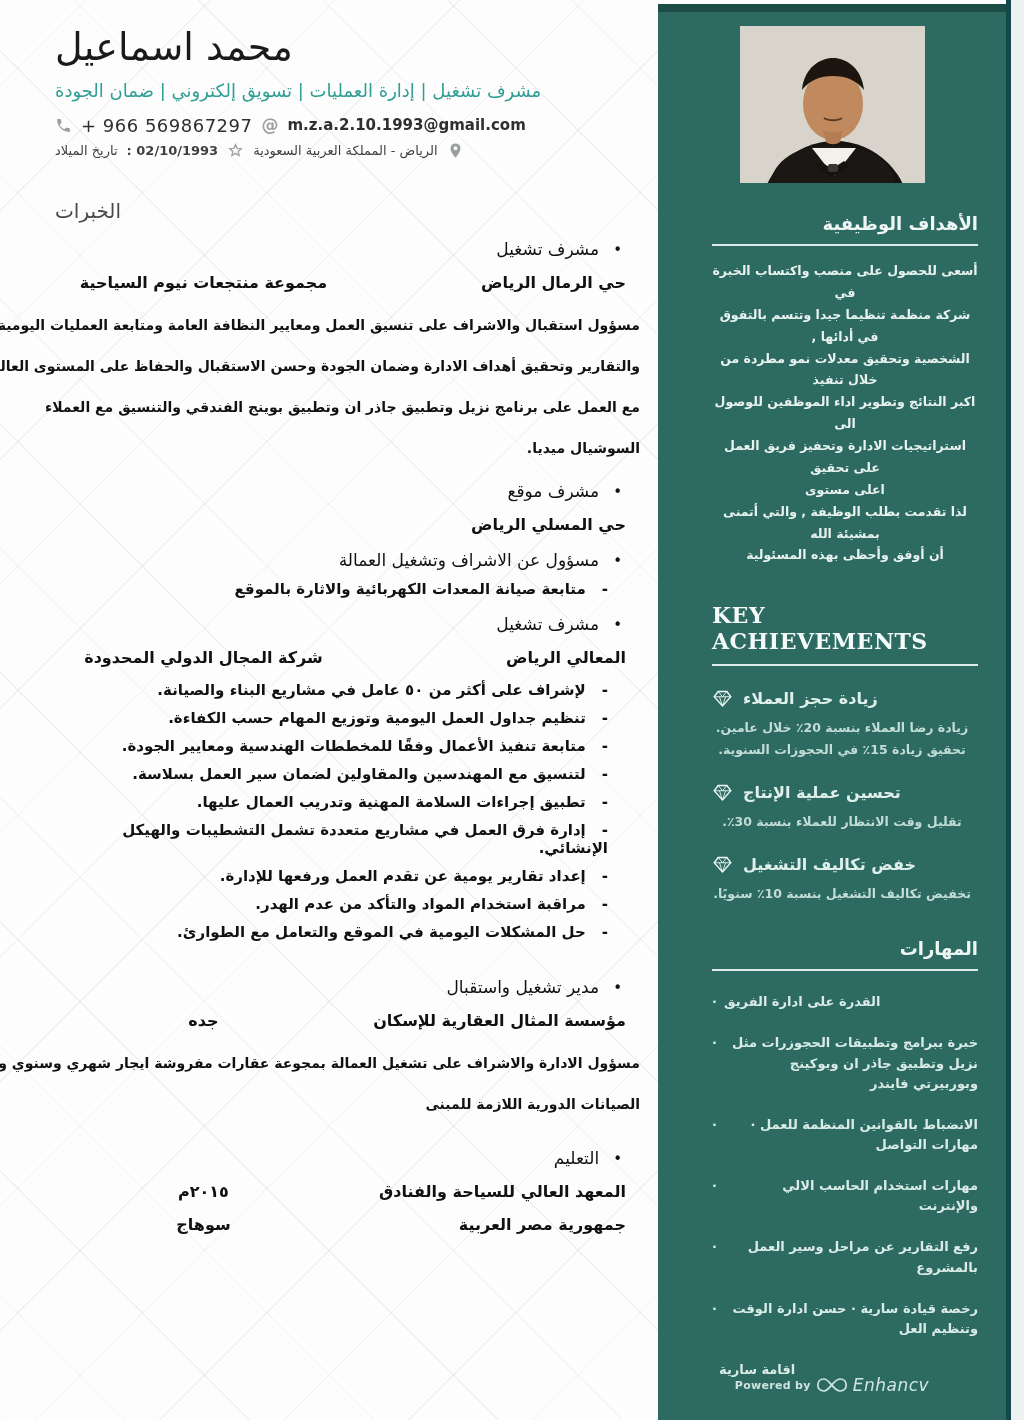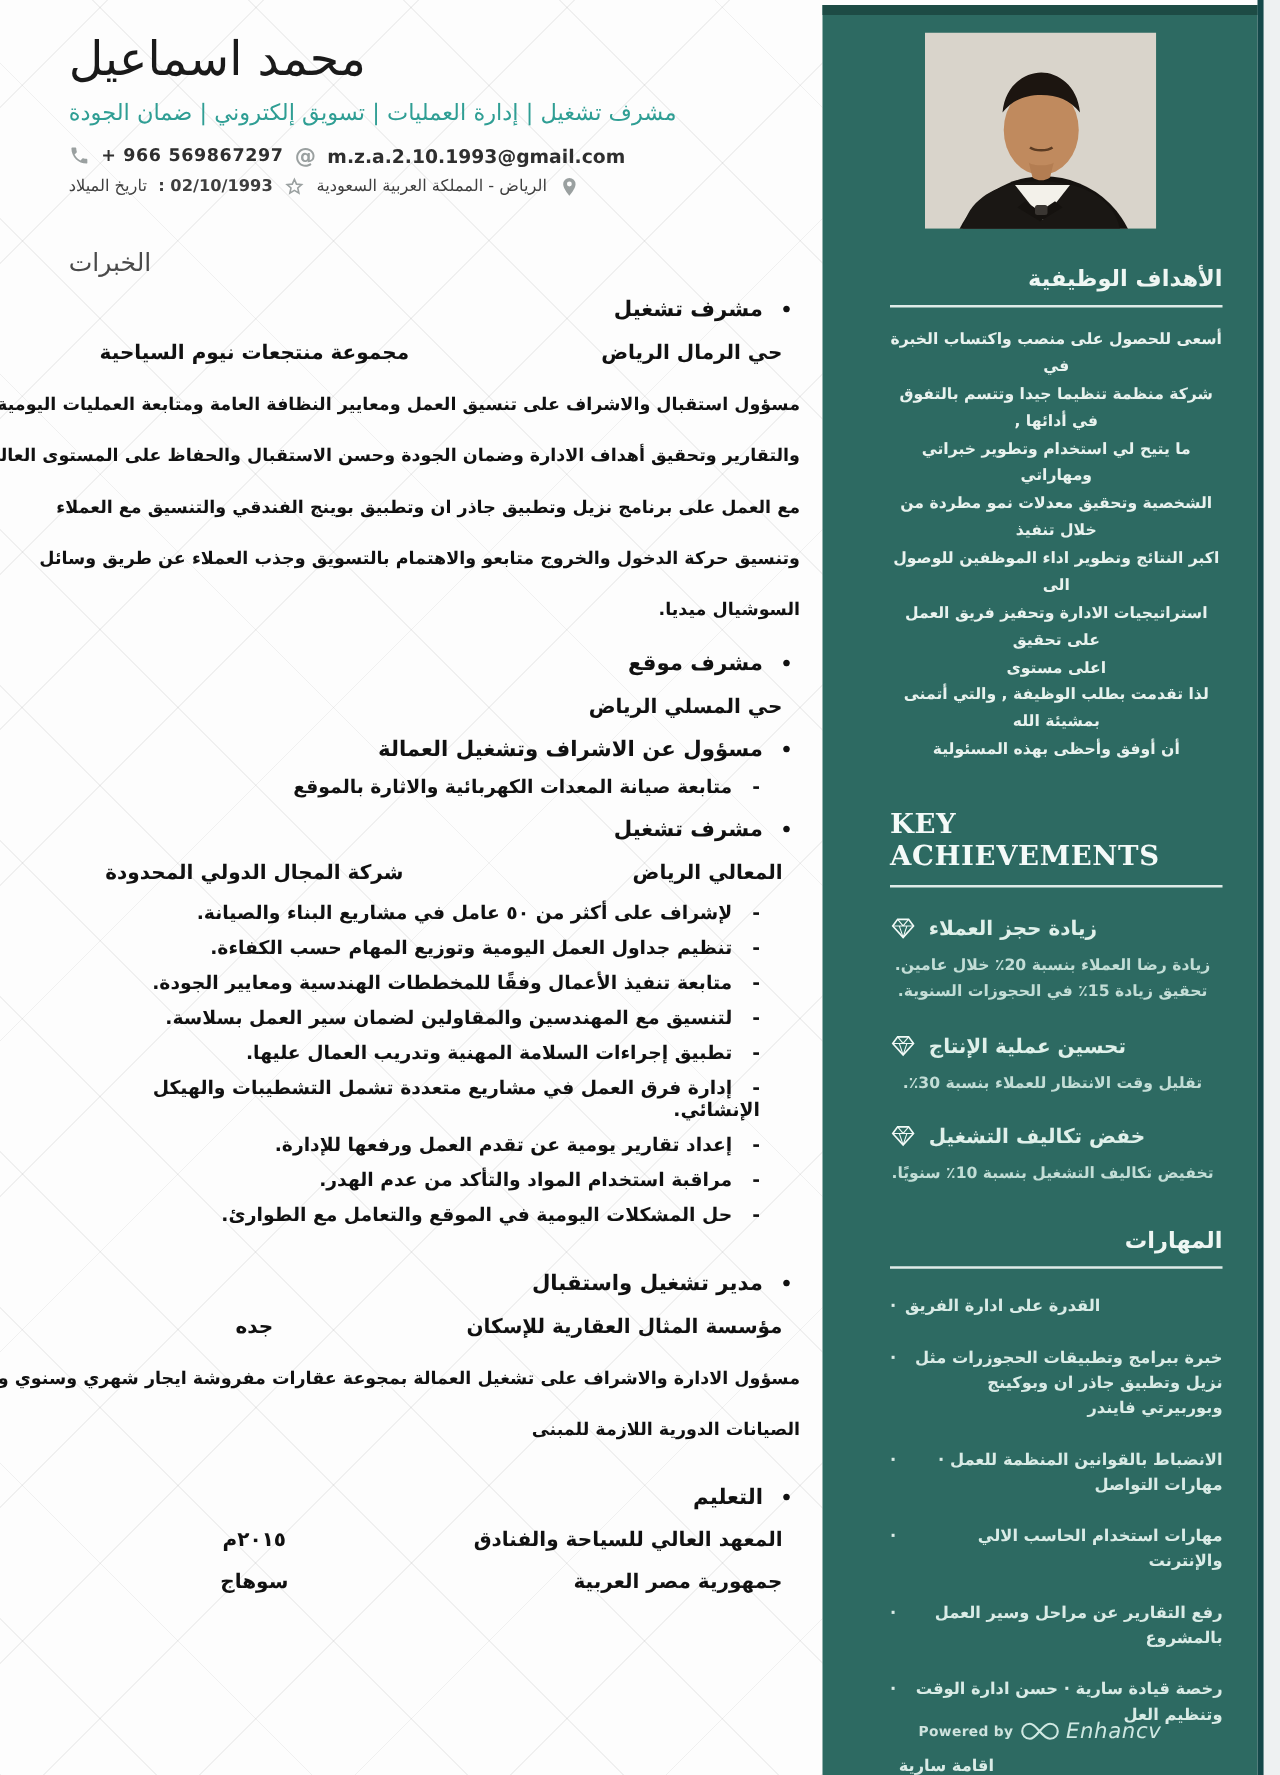--- a/index.html
+++ b/index.html
@@ -15,29 +15,29 @@
       repeating-linear-gradient(45deg, rgba(160,160,160,.14) 0 1px, transparent 1px 88px),
       repeating-linear-gradient(-45deg, rgba(160,160,160,.14) 0 1px, transparent 1px 88px);
     box-sizing:border-box;padding:26px 18px 10px 55px;
   }
   .name{font-size:38px;color:#1a1a1a;line-height:1.15;text-align:left;}
   .subtitle{font-size:18px;color:#2f9e94;margin-top:10px;text-align:left;}
   .contact{margin-top:14px;font-size:14px;color:#3c3c3c;}
   .contact-row{display:flex;align-items:center;gap:9px;margin-top:6px;}
   .contact-row .ico{display:inline-flex;width:17px;height:17px;color:#9aa0a0;flex:0 0 auto;}
   .contact-row svg{width:100%;height:100%;}
-  .phone-num{font-weight:700;letter-spacing:.5px;color:#2f2f2f;font-size:14px;}
+  .phone-num{font-weight:400;letter-spacing:.5px;color:#2f2f2f;font-size:18px;}
   .at-sign{color:#9aa0a0;font-size:17px;font-weight:600;}
   .email{color:#2f2f2f;font-weight:600;font-size:15px;}
   .ar-small{font-size:13px;color:#3f3f3f;}
   .sec-label{margin-top:40px;font-size:20px;color:#4a4a4a;text-align:left;direction:rtl;display:inline-block;}
   
   #exp-blocks{margin-top:6px;}
   .blk{direction:rtl;text-align:right;color:#111;}
-  .blk-bullet{font-size:17px;font-weight:700;margin:16px 0 10px;padding-right:6px;}
+  .blk-bullet{font-size:17px;font-weight:400;margin:16px 12px 10px;padding-right:6px;}
   .blk-bullet .dot{margin-left:14px;font-size:15px;}
   .blk-gap{margin-top:36px;}
   .blk-row{display:flex;flex-direction:row;justify-content:space-between;font-size:16px;font-weight:700;margin:14px 0;padding-right:14px;}
   .blk-row .cell-left{width:52%;text-align:center;}
   .blk-para{font-size:14px;font-weight:700;margin:25px 0;white-space:nowrap;}
   .blk-dash{font-size:15px;font-weight:700;margin:10px 0;padding-right:32px;}
   .blk-dash .dash{margin-left:16px;}
   
   .sidebar{
     position:absolute;left:658px;top:4px;width:348px;height:1420px;
@@ -106,21 +106,20 @@
 
   <div id="exp-blocks">
       <div class="blk blk-bullet" dir="rtl"><span class="dot">•</span><span>مشرف تشغيل</span></div>
       <div class="blk blk-row" dir="rtl">
         <span class="cell-right">حي الرمال الرياض</span>
         <span class="cell-left">مجموعة منتجعات نيوم السياحية</span>
       </div>
       <div class="blk blk-para" dir="rtl">مسؤول استقبال والاشراف على تنسيق العمل ومعايير النظافة العامة ومتابعة العمليات اليومية</div>
       <div class="blk blk-para" dir="rtl">والتقارير وتحقيق أهداف الادارة وضمان الجودة وحسن الاستقبال والحفاظ على المستوى العالي</div>
       <div class="blk blk-para" dir="rtl">مع العمل على برنامج نزيل وتطبيق جاذر ان وتطبيق بوينج الفندقي والتنسيق مع العملاء</div>
-      <div class="blk blk-para" dir="rtl">وتنسيق حركة الدخول والخروج متابعو والاهتمام بالتسويق وجذب العملاء عن طريق وسائل</div>
       <div class="blk blk-para" dir="rtl">السوشيال ميديا.</div>
       <div class="blk blk-bullet" dir="rtl"><span class="dot">•</span><span>مشرف موقع</span></div>
       <div class="blk blk-row" dir="rtl">
         <span class="cell-right">حي المسلي الرياض</span>
       </div>
       <div class="blk blk-bullet" dir="rtl"><span class="dot">•</span><span>مسؤول عن الاشراف وتشغيل العمالة</span></div>
       <div class="blk blk-dash" dir="rtl"><span class="dash">-</span><span>متابعة صيانة المعدات الكهربائية والاثارة بالموقع</span></div>
       <div class="blk blk-bullet" dir="rtl"><span class="dot">•</span><span>مشرف تشغيل</span></div>
       <div class="blk blk-row" dir="rtl">
         <span class="cell-right">المعالي الرياض</span>
@@ -172,21 +171,20 @@
       <path d="M84 92c4 3 14 3 18 0" stroke="#5b3b22" stroke-width="2" fill="none"></path>
     </svg>
   </div>
 
   <div class="sb-inner">
     <div class="sb-title-ar obj">الأهداف الوظيفية</div>
     <div class="sb-rule"></div>
     <div class="objectives" id="objectives-text">
         <div>أسعى للحصول على منصب واكتساب الخبرة  في</div>
         <div>شركة منظمة تنظيما جيدا وتتسم بالتفوق في أدائها ,</div>
-        <div>ما يتيح لي استخدام وتطوير خبراتي  ومهاراتي</div>
         <div>الشخصية وتحقيق معدلات نمو مطردة من خلال تنفيذ</div>
         <div>اكبر النتائج وتطوير اداء الموظفين للوصول الى</div>
         <div>استراتيجيات الادارة وتحفيز فريق العمل على تحقيق</div>
         <div>اعلى مستوى</div>
         <div>لذا تقدمت بطلب الوظيفة , والتي أتمنى بمشيئة الله</div>
         <div>أن أوفق وأحظى بهذه المسئولية</div>
       </div>
 
     <div class="sb-title-en">KEY ACHIEVEMENTS</div>
     <div class="sb-rule"></div>

